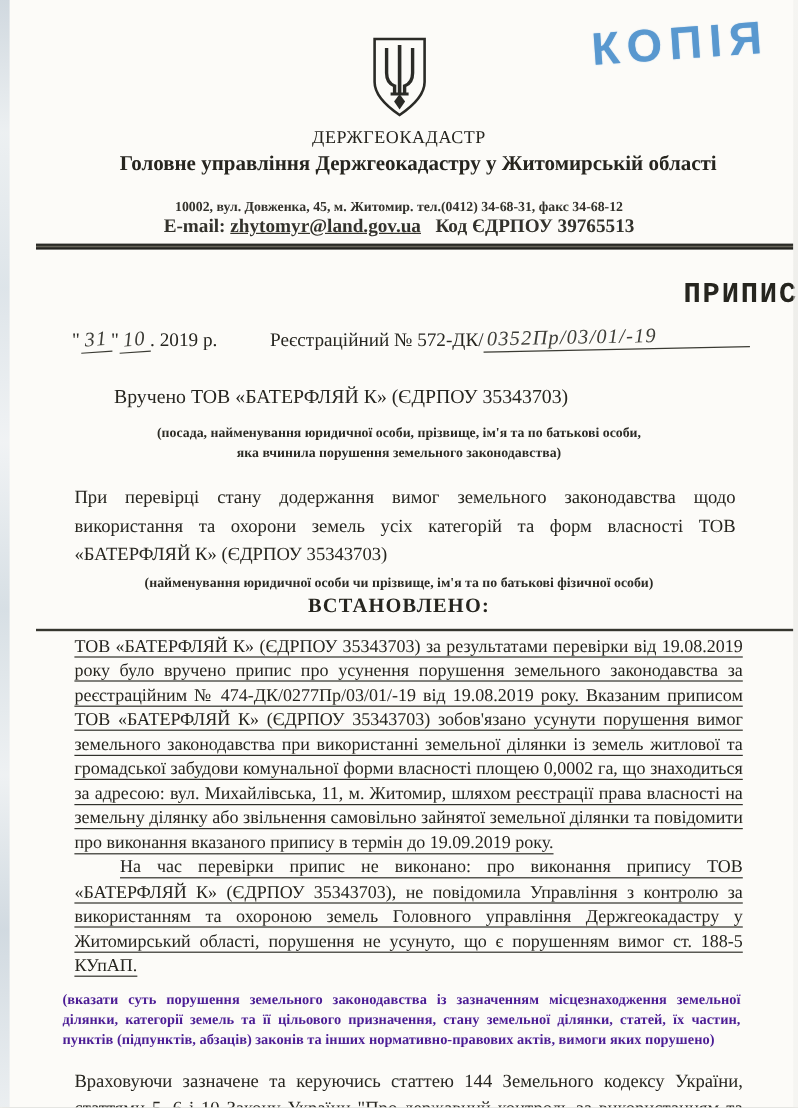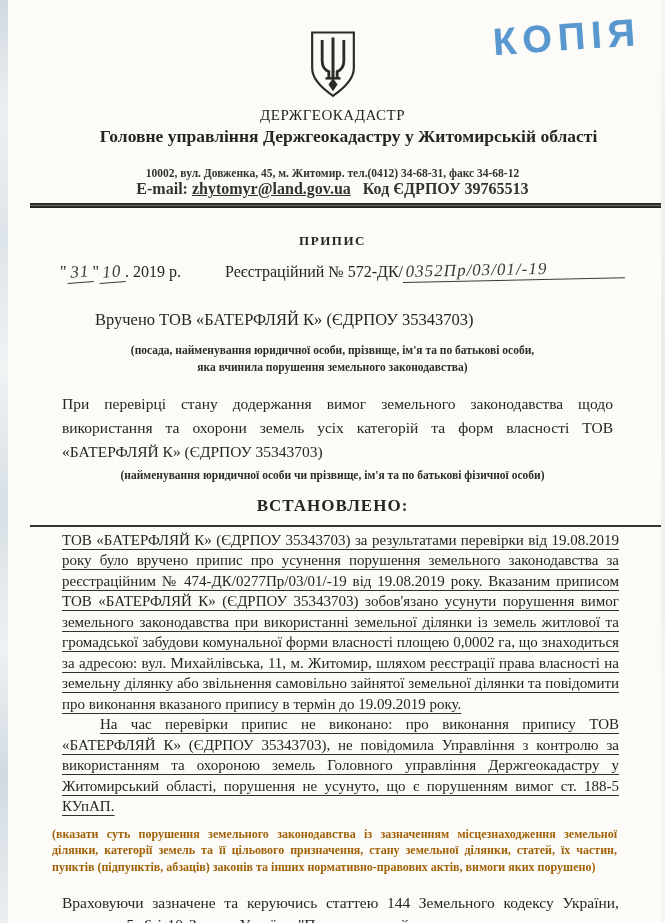--- a/index.html
+++ b/index.html
@@ -37,54 +37,54 @@
   .org{ font-weight:normal;font-size:15px;letter-spacing:.5px;margin-top:7px; }
   .dept{ font-weight:bold;font-size:17.5px;margin-top:2px;padding-left:32px; }
   .addr{ font-weight:bold;font-size:11.5px;margin-top:20px;color:#33322c; }
   .contact{ font-weight:bold;font-size:16px;margin-top:1px;color:#33322c; }
   .email{ text-decoration:underline; }
   .code{ margin-left:8px; }
   .rule-thick{
     height:5px;margin:5px 4px 0 30px;
     background:linear-gradient(180deg,#2a2a26 0%,#2a2a26 28%,#6c695f 50%,#232320 72%,#232320 100%);
   }
-  .title{ text-align:center;font-size:13px;font-weight:bold;letter-spacing:1.5px;margin:25px 0 0; }
+  .title{ text-align:right;font-size:24px;font-weight:bold;letter-spacing:1.5px;margin:25px 0 0;font-family:Liberation Mono, monospace; }
   .meta-row{ display:flex;align-items:baseline;margin-top:13px;padding:0 40px 0 60px;font-size:16px; }
   .date-line{ width:235px; }
   .hand{
     display:inline-block;font-style:italic;color:#3d3d37;
     font-size:17px;letter-spacing:1px;
   }
   .slot{ width:26px;text-align:center;border-bottom:1.3px solid #3a3a33;transform:rotate(-4deg); }
   .reg{ flex:1;white-space:nowrap; }
   .reg-hand{
     border-bottom:1.3px solid #3a3a33;min-width:215px;
     padding:0 4px 0 3px;transform:rotate(-1.2deg);transform-origin:left bottom;
   }
   .recipient{ margin:27px 46px 12px 95px;font-size:16.5px; }
   .note-center{
     text-align:center;font-size:11.5px;line-height:1.5;
     white-space:pre-line;margin-top:3px;color:#2c2b25;font-weight:bold;
   }
   .note-center.light{ font-weight:bold; }
   .para{ text-align:justify;font-size:15.5px;line-height:24px;margin:15px 52px 0 62px; }
-  .established{ text-align:center;font-weight:bold;font-size:17px;letter-spacing:1px;margin-top:12px; }
+  .established{ text-align:center;font-weight:bold;font-size:17px;letter-spacing:1px;}
   .rule-thin{ height:2px;background:#36362f;margin:9px 4px 0 30px; }
   .finding{
     text-align:justify;font-size:15px;line-height:20.5px;
     margin:3px 46px 0 62px;
     text-decoration:underline;
     text-underline-offset:4px;
     text-decoration-thickness:1.2px;
     text-decoration-color:#31312b;
   }
   .finding.indent{ text-indent:38px;margin-top:0; }
   .note-left{
     font-size:12px;line-height:16.5px;text-align:justify;
-    margin:9px 48px 0 52px;color:#a16207;font-weight:bold;
+    margin:9px 48px 0 52px;color:#4c1d95;font-weight:bold;
   }
   .legal{ text-align:justify;font-size:15.5px;line-height:21.5px;margin:17px 46px 0 62px; }
 </style>
 </head>
 <body>
 
 <div class="page">
   <div class="edge-left"></div>
   <div class="edge-right"></div>
 

